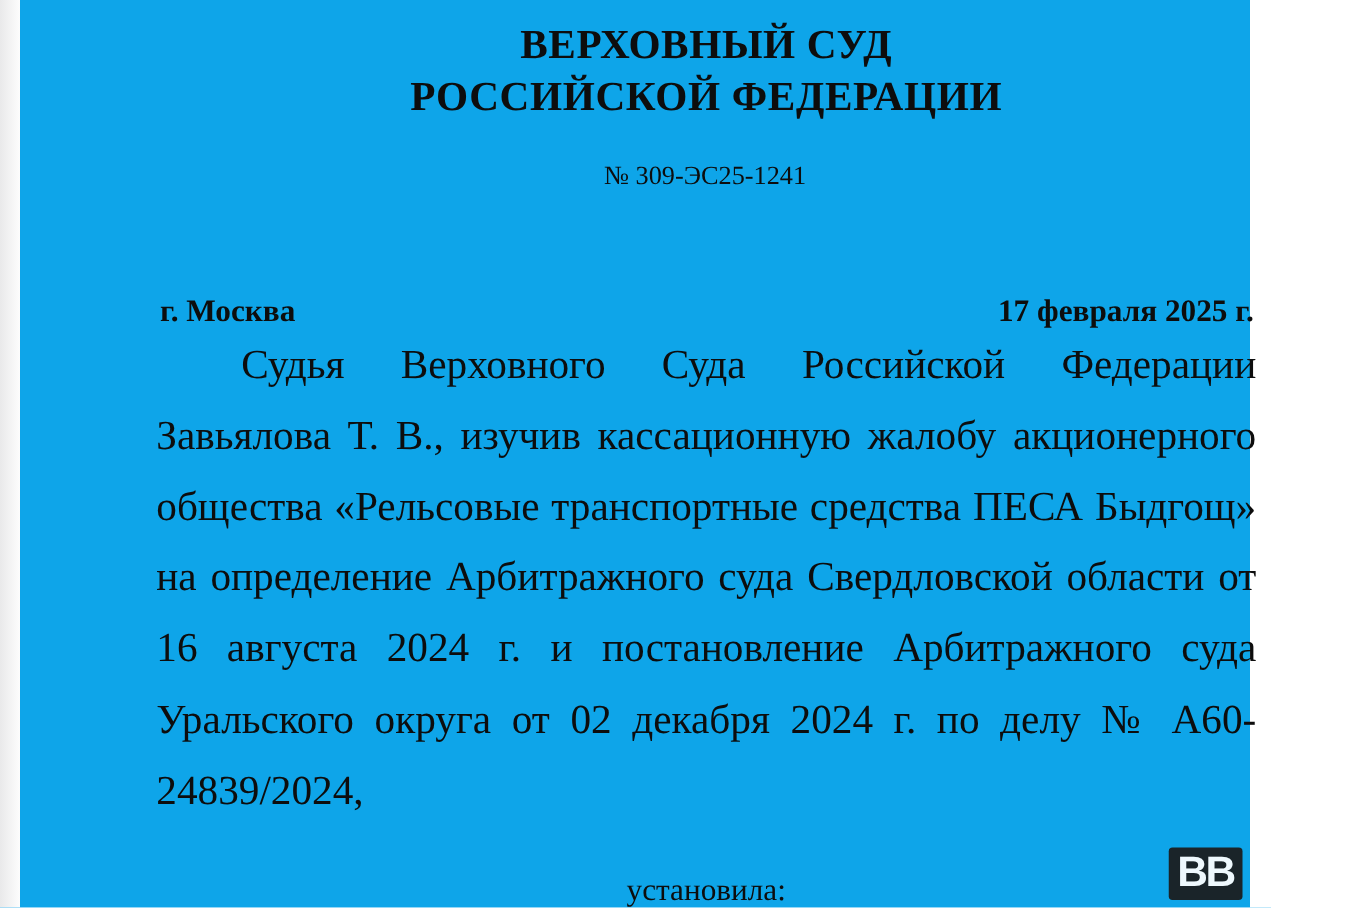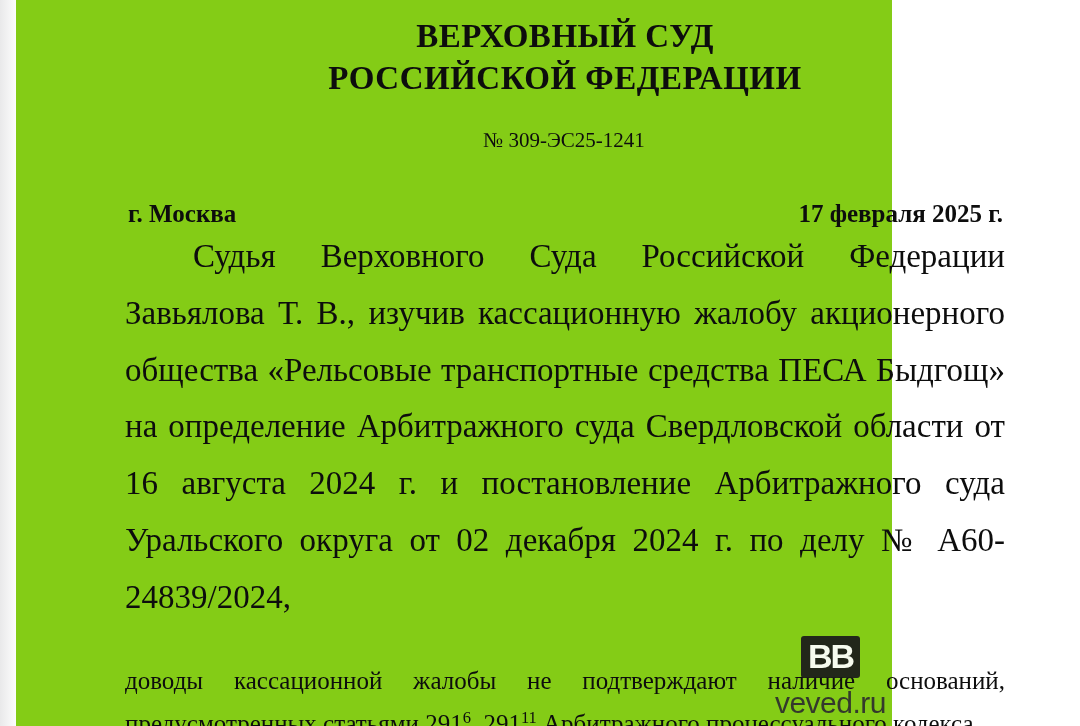--- a/index.html
+++ b/index.html
@@ -9,23 +9,23 @@
   }
   body {
     width: 1080px;
     height: 726px;
     overflow: hidden;
     font-family: "Liberation Serif", serif;
     color: #0d0d0d;
   }
   .page {
     position: relative;
-    width: 892px;
+    width: 1000px;
     height: 726px;
-    background: #84cc16;
+    background: #0ea5e9;
     box-sizing: border-box;
     padding: 0;
   }
   .left-edge {
     position: absolute;
     left: 0;
     top: 0;
     width: 16px;
     height: 726px;
     background: linear-gradient(to right, #e9e9ea, #fdfdfd);
@@ -66,20 +66,21 @@
     align-items: baseline;
     font-size: 25px;
     margin-top: 47px;
     font-weight: bold;
   }
   .meta-row .city {
     padding-left: 3px;
   }
   .meta-row .date {
     padding-right: 2px;
+    margin-top: 36px;
   }
   .body-par {
     font-size: 33px;
     line-height: 1.72;
     text-align: justify;
     text-align-last: left;
     text-indent: 68px;
   }
   .section-head {
     text-align: center;
@@ -143,23 +144,23 @@
 
     <div class="case-number">№ 309-ЭС25-1241</div>
 
     <div class="meta-row">
       <span class="city">г. Москва</span>
       <span class="date">17 февраля 2025 г.</span>
     </div>
 
     <div class="body-par">Судья Верховного Суда Российской Федерации Завьялова Т. В., изучив кассационную жалобу акционерного общества «Рельсовые транспортные средства ПЕСА Быдгощ» на определение Арбитражного суда Свердловской области от 16 августа 2024 г. и постановление Арбитражного суда Уральского округа от 02 декабря 2024 г. по делу № А60-24839/2024,</div>
 
+    <div class="section-head">установила:</div>
 
     <div class="body-par2"><span>доводы кассационной жалобы не подтверждают наличие оснований, предусмотренных статьями 291</span><sup>6</sup><span>, 291</span><sup>11</sup><span> Арбитражного процессуального кодекса</span></div>
 
   </div>
 
   <div class="watermark">
     <span class="wm-logo">BB</span>
-    <span class="wm-text">veved.ru</span>
   </div>
 
 </div>
 
 </body></html>

